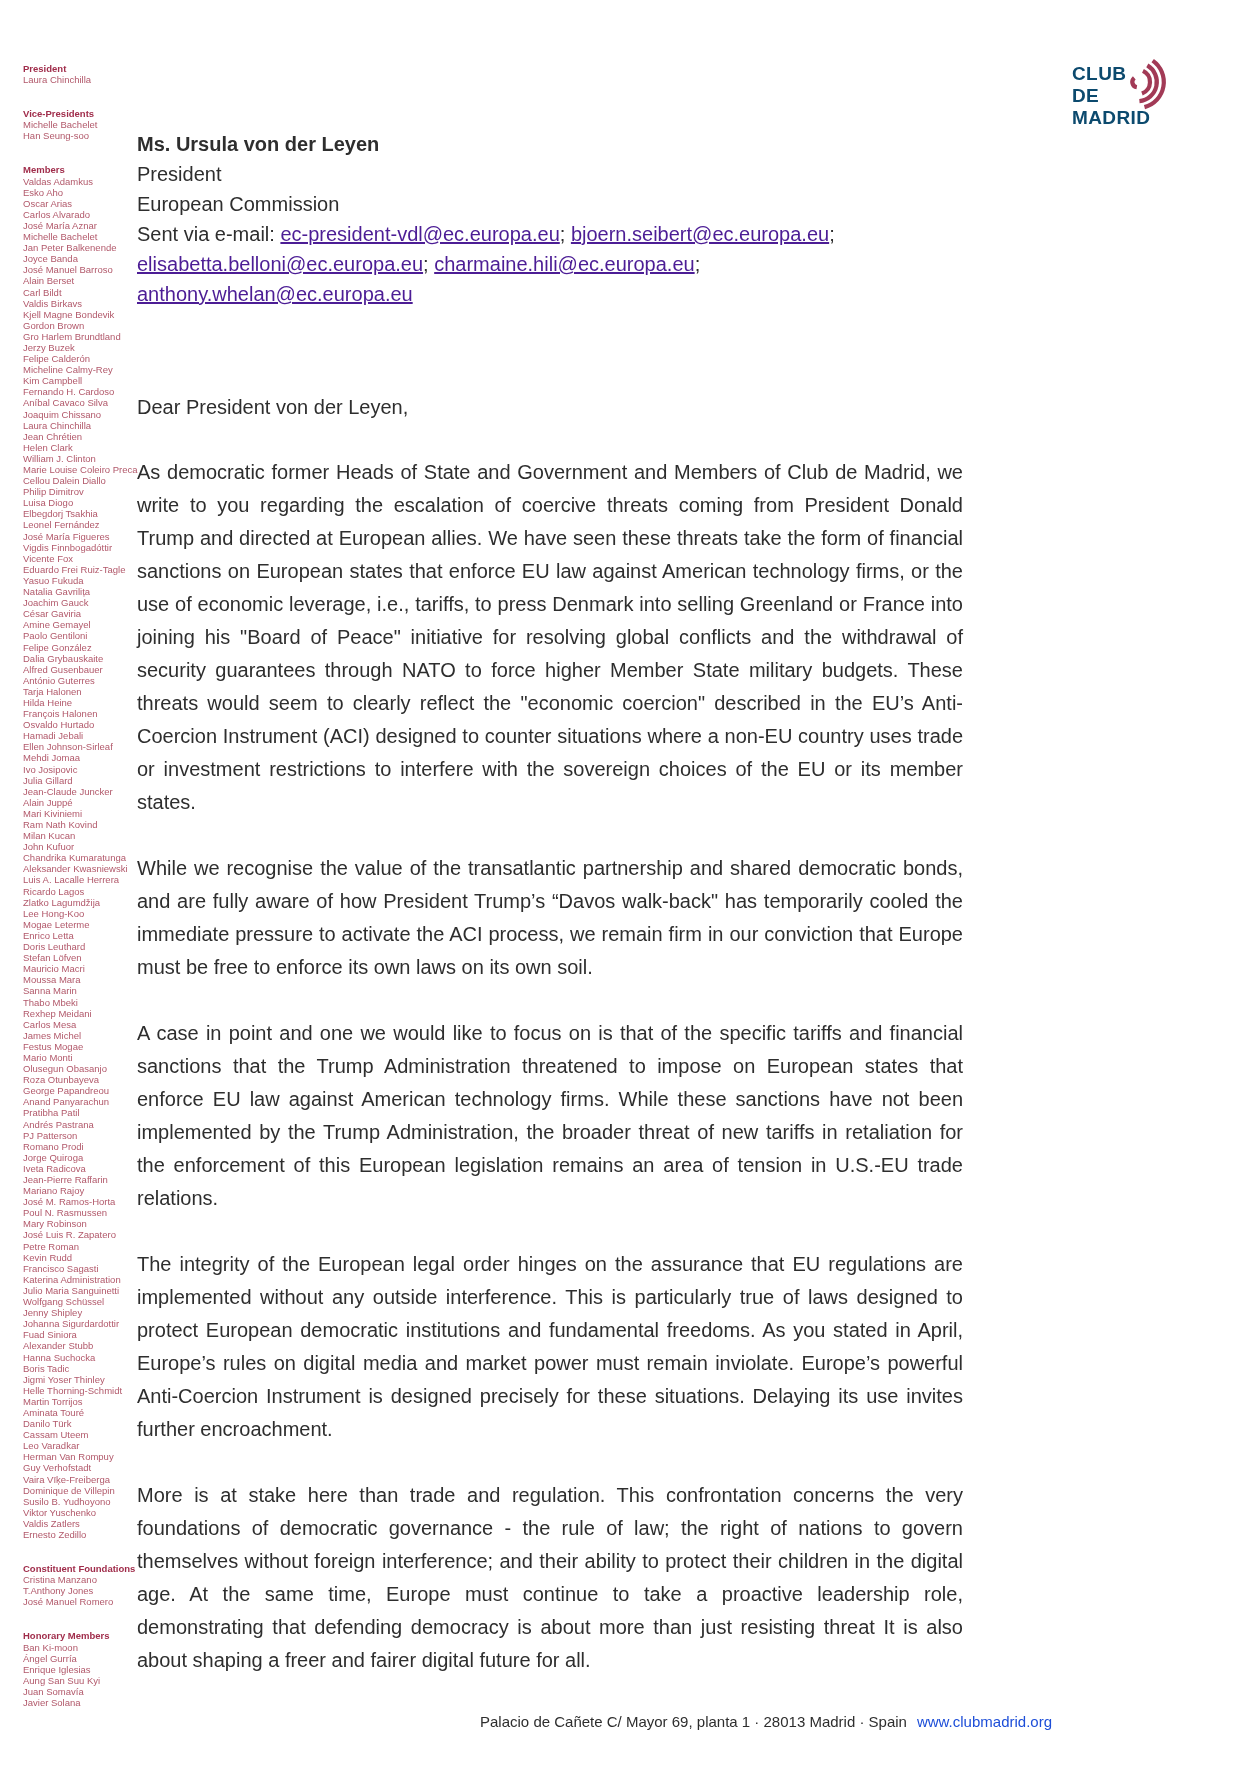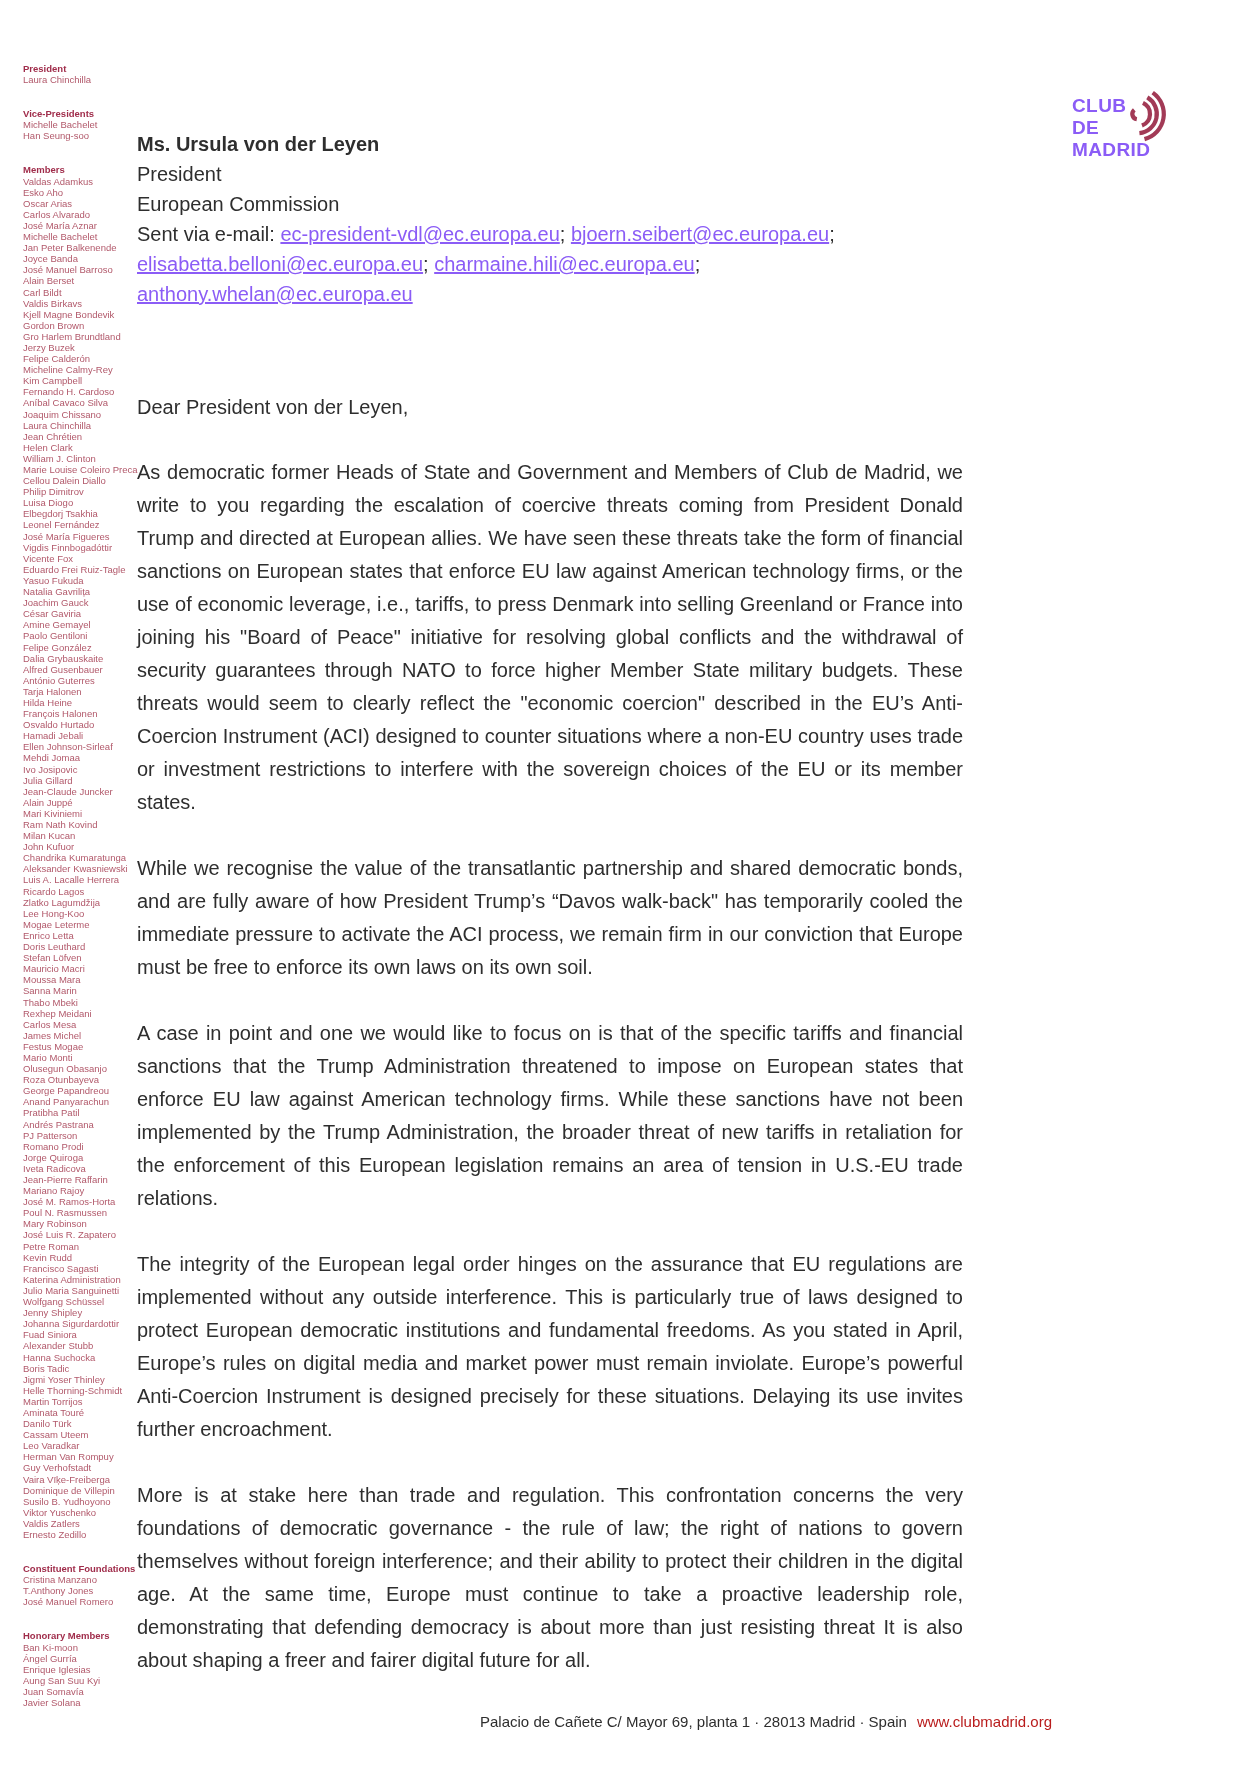--- a/index.html
+++ b/index.html
@@ -9,39 +9,39 @@
   }
   
   .sidebar{
     position:absolute;left:23px;top:63px;width:122px;
     font-size:9.5px;line-height:11.1px;color:#b2596b;white-space:nowrap;
   }
   .sb-section{margin-bottom:23px;}
   .sb-title{font-weight:bold;color:#a02d4b;}
   .sb-name{display:block;}
   
-  .logo{position:absolute;left:1072px;top:63px;width:100px;color:#8b5cf6;margin-top:32px;}
+  .logo{position:absolute;left:1072px;top:63px;width:100px;color:#0c4a6e;}
   .logo-line{font-weight:bold;font-size:19px;line-height:22px;letter-spacing:0.4px;}
   .logo-arcs{position:absolute;left:55px;top:-15px;}
   
   .content{position:absolute;left:137px;top:129px;width:826px;font-size:20px;}
   .recipient-block p{margin:0;line-height:30px;}
   .recipient-name{font-weight:bold;}
   .email-line{line-height:30px;}
-  .email-link{color:#8b5cf6;text-decoration:underline;cursor:pointer;}
+  .email-link{color:#4c1d95;text-decoration:underline;cursor:pointer;}
   .date-line{margin-top:24px;text-align:right;line-height:30px;}
   .salutation{margin-top:82px;line-height:33px;}
   .body-paragraphs{margin-top:32px;}
   .para{margin:0 0 33px 0;line-height:33px;text-align:justify;}
   
   .footer{
     position:absolute;top:1712px;right:229px;white-space:nowrap;
     font-size:15px;line-height:20px;color:#2e2e2e;
   }
-  .footer-link{color:#b91c1c;margin-left:10px;cursor:pointer;}
+  .footer-link{color:#1d4ed8;margin-left:10px;cursor:pointer;}
 </style>
 </head>
 <body>
 
 <div class="page">
 
   <div class="sidebar">
     <div class="sb-section">
       <div class="sb-title">President</div>
       <div>

